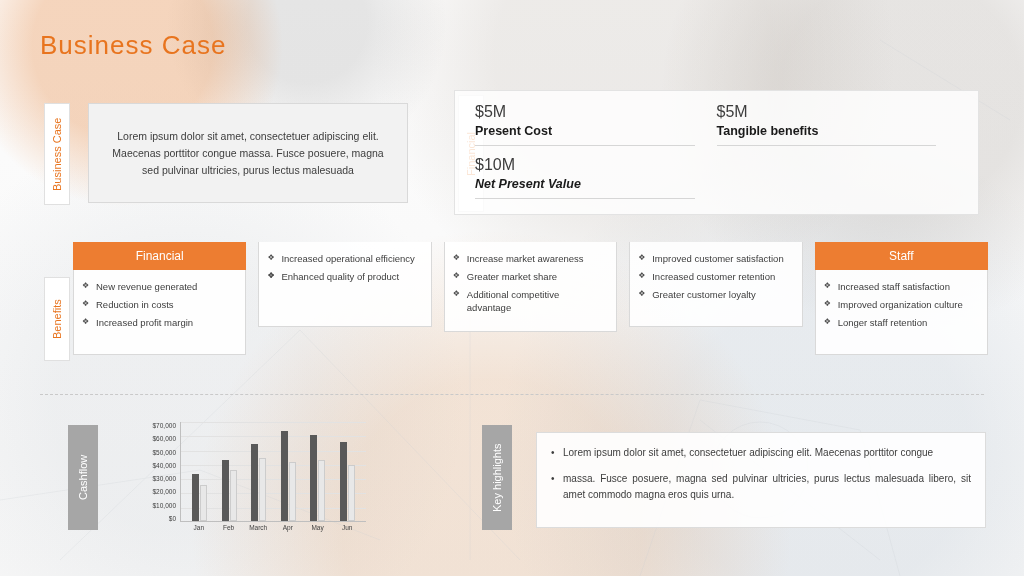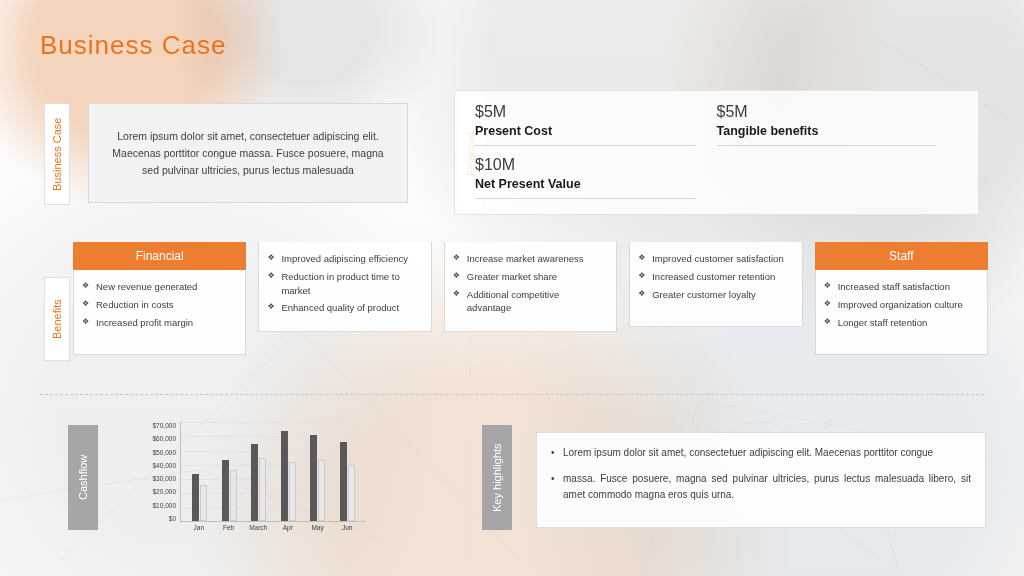--- a/index.html
+++ b/index.html
@@ -67,21 +67,21 @@
     border:1px solid #e3e3e3;background:rgba(255,255,255,0.82);
     box-sizing:border-box;padding:12px 20px 0 20px;
   }
   .fin-grid{display:flex;flex-wrap:wrap;}
   .fin-cell{width:50%;box-sizing:border-box;padding-right:22px;}
   .fin-val{font-size:16px;color:#3d3d3d;padding-bottom:3px;}
   .fin-lbl{
     font-size:12.5px;font-weight:bold;color:#1a1a1a;
     border-bottom:1px solid #d6d6d6;padding-bottom:7px;margin-bottom:10px;
   }
-  .fin-cell.last .fin-lbl{border-bottom:1px solid #d6d6d6;}
+  .fin-cell.last .fin-lbl{border-bottom:1px solid #d6d6d6;font-style:italic;}
 
   
   .ben-wrap{position:absolute;left:73px;top:242px;width:915px;display:flex;gap:12px;}
   .ben-col{flex:1;}
   .ben-head{
     background:#ed7d31;color:#ffffff;text-align:center;
     font-size:12px;padding:7px 0;
   }
   .ben-body{
     border:1px solid #d9d9d9;border-top:0;background:rgba(255,255,255,0.9);
@@ -200,22 +200,22 @@
           <li><span class="bullet">❖</span><span>New revenue generated</span></li>
           <li><span class="bullet">❖</span><span>Reduction in costs</span></li>
           <li><span class="bullet">❖</span><span>Increased profit margin</span></li>
         </ul>
       </div>
     </div>
 
     <div class="ben-col">
       <div class="ben-body">
         <ul>
-          <li><span class="bullet">❖</span><span>Improved adipiscing efficiency</span></li>
-          <li><span class="bullet">❖</span><span>Reduction in product time to market</span></li>
+          <li><span class="bullet">❖</span><span>Increased operational efficiency</span></li>
+          <li><span class="bullet">❖</span></li>
           <li><span class="bullet">❖</span><span>Enhanced quality of product</span></li>
         </ul>
       </div>
     </div>
 
     <div class="ben-col">
       <div class="ben-body">
         <ul>
           <li><span class="bullet">❖</span><span>Increase market awareness</span></li>
           <li><span class="bullet">❖</span><span>Greater market share</span></li>

